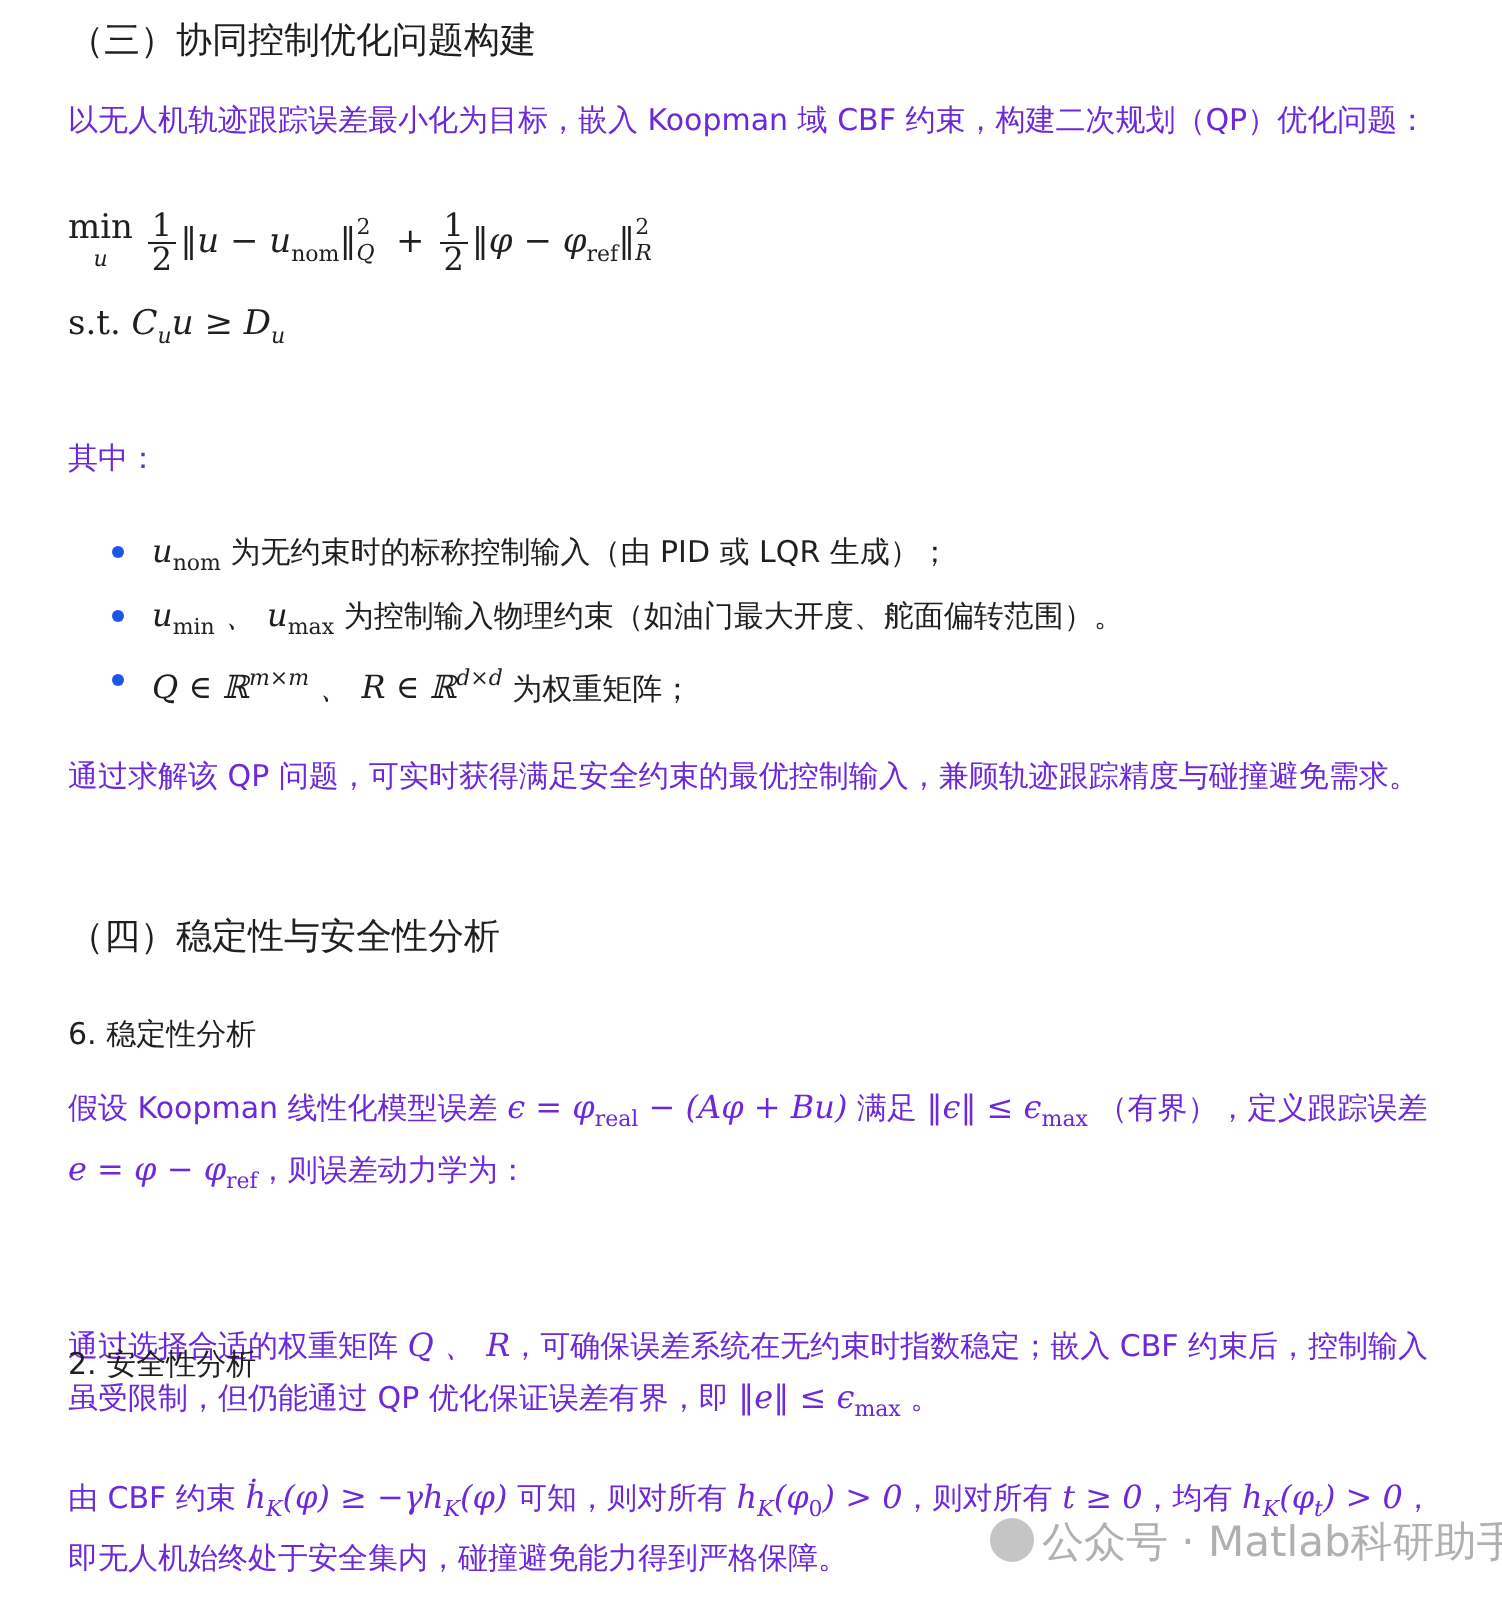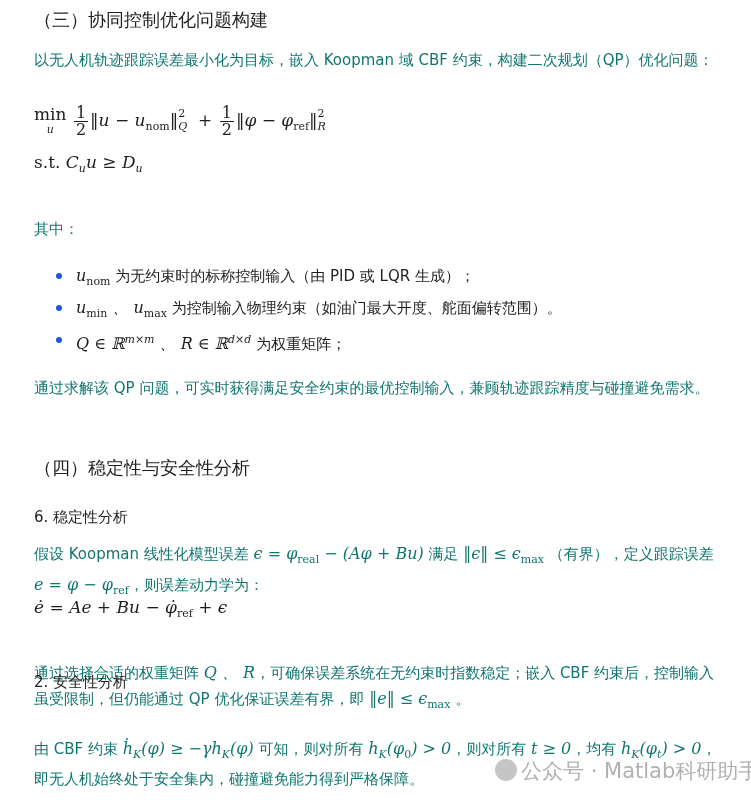--- a/index.html
+++ b/index.html
@@ -4,21 +4,21 @@
 <style>
   html, body { margin: 0; padding: 0; background: #ffffff; }
   body {
     width: 751px; height: 800px; overflow: hidden; position: relative;
     font-family: "DejaVu Sans", "Liberation Sans", sans-serif;
     color: #1f1f1f;
   }
   .page { position: absolute; left: 0; top: 0; width: 751px; height: 696px; }
   .h2 { position: absolute; left: 34px; font-size: 18px; color: #1f1f1f; }
   .h3 { position: absolute; left: 34px; font-size: 15px; color: #1f1f1f; }
-  .p  { position: absolute; left: 34px; width: 690px; font-size: 15px; line-height: 25px; color: #0f766e; }
+  .p  { position: absolute; left: 34px; width: 690px; font-size: 15px; line-height: 25px; color: #6d28d9; }
   .math { font-family: "DejaVu Serif", "Liberation Serif", serif; font-style: italic; font-size: 16px; }
   .math sub, .math sup { font-size: 11px; font-style: normal; }
   .eq { position: absolute; left: 34px; font-size: 17px; font-family: "DejaVu Serif", "Liberation Serif", serif; }
   .frac { display: inline-block; vertical-align: middle; text-align: center; font-style: normal; margin: 0 2px; }
   .frac span { display: block; line-height: 16px; font-size: 16px; }
   .frac .num { border-bottom: 1px solid #1f1f1f; padding: 0 2px; }
   .minsub { display: inline-block; vertical-align: middle; text-align: center; }
   .minsub span { display: block; line-height: 16px; }
   .minsub .under { font-size: 11px; font-style: italic; }
   .bullet-list { position: absolute; left: 34px; width: 690px; margin: 16px; padding: 0; list-style: none; }
@@ -78,23 +78,20 @@
 
   <div class="p" style="top:541px;">
     <span>假设 Koopman 线性化模型误差</span>
     <span class="math"><i>ϵ</i> = <i>φ</i><sub>real</sub> − (<i>Aφ</i> + <i>Bu</i>)</span>
     <span>满足</span>
     <span class="math">‖<i>ϵ</i>‖ ≤ <i>ϵ</i><sub>max</sub></span>
     <span>（有界），定义跟踪误差</span>
     <span class="math"><i>e</i> = <i>φ</i> − <i>φ</i><sub>ref</sub></span><span>，则误差动力学为：</span>
   </div>
 
-  <div class="eq" style="top:597px;">
-    <i>ė</i> = <i>Ae</i> + <i>Bu</i> − <i>φ̇</i><sub style="font-size:11px;">ref</sub> + <i>ϵ</i>
-  </div>
 
   <div class="p" style="top:628px;margin-top:32px;">
     <span>通过选择合适的权重矩阵</span>
     <span class="math"><i>Q</i> 、 <i>R</i></span><span>，可确保误差系统在无约束时指数稳定；嵌入 CBF 约束后，控制输入虽受限制，但仍能通过 QP 优化保证误差有界，即</span>
     <span class="math">‖<i>e</i>‖ ≤ <i>ϵ</i><sub>max</sub></span>
     <span>。</span>
   </div>
 
   <div class="h3" style="top:673px;">2. 安全性分析</div>
 

